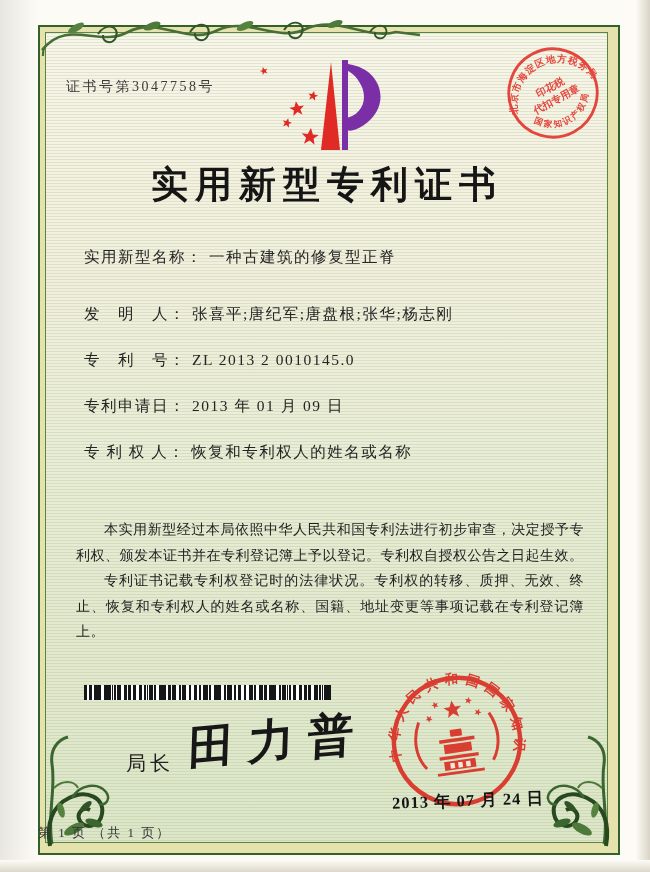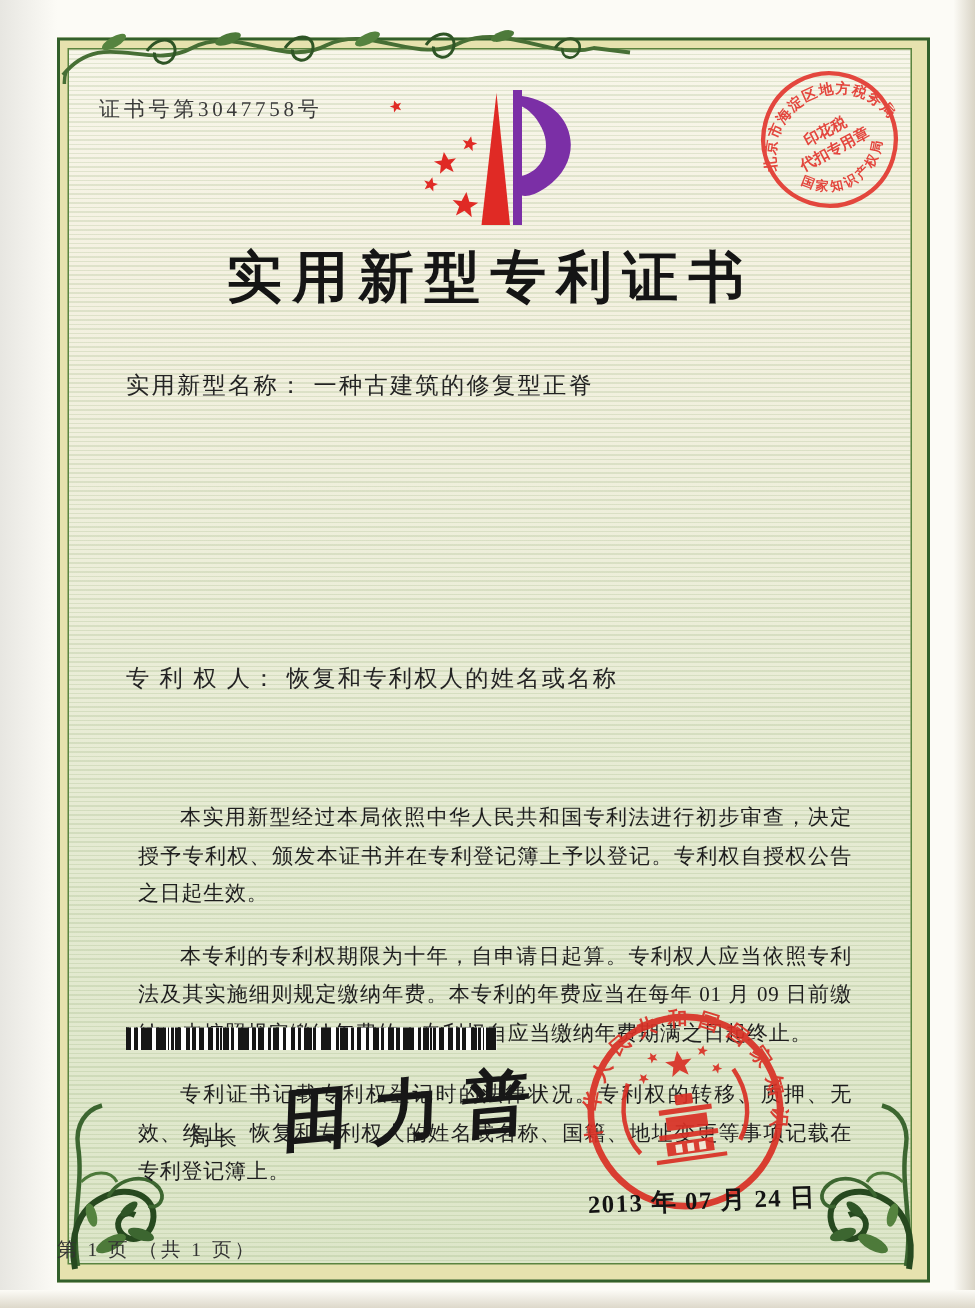--- a/index.html
+++ b/index.html
@@ -10,36 +10,36 @@
   .scan-left{left:0;top:0;width:38px;height:872px;background:linear-gradient(90deg,#e7e6e1,#fcfbf6);}
   .scan-right{right:0;top:0;width:18px;height:872px;background:linear-gradient(270deg,#d9d4c6,#fcfbf6 80%);}
   .scan-bottom{left:0;bottom:0;width:650px;height:12px;background:linear-gradient(0deg,#ddd8ca,#fcfbf6);}
   
   .frame-outer{left:38px;top:25px;width:578px;height:826px;border:2.5px solid #33602b;background:#e6e2ae;}
   .frame-inner{left:45px;top:32px;width:561px;height:809px;border:1.5px solid #5a8440;
     background:
       repeating-linear-gradient(180deg, rgba(135,165,105,.20) 0 1px, rgba(255,255,255,0) 1px 3px),
       linear-gradient(180deg,#f8f6ea 0%,#f4f1e1 18%,#edeeda 42%,#e4ead1 68%,#dde6c9 100%);}
   
-  .certno{left:66px;top:64px;font-size:14px;letter-spacing:2.5px;color:#3a3a3a;}
+  .certno{left:66px;top:78px;font-size:14px;letter-spacing:2.5px;color:#3a3a3a;}
   .title{left:38px;top:160px;width:578px;text-align:center;font-size:37px;font-weight:700;
          letter-spacing:7px;color:#151515;}
   .field{left:84px;font-size:15.5px;color:#242424;letter-spacing:1.5px;white-space:nowrap;}
   .field .lab{color:#242424;}
   .field .val{margin-left:6px;}
   .f0{top:247px}.f1{top:304px}.f2{top:350px}.f3{top:396px}.f4{top:442px}.f5{top:488px}
   .paras{left:76px;top:517px;width:508px;}
-  .paras p{margin:16px;text-indent:2em;font-size:14px;line-height:25.5px;letter-spacing:.5px;
+  .paras p{margin:0;text-indent:2em;font-size:14px;line-height:25.5px;letter-spacing:.5px;
            text-align:justify;color:#1e1e1e;}
   .barcode{left:84px;top:685px;width:247px;height:15px;background-color:#fff;
     background-image:
       repeating-linear-gradient(90deg,#161616 0 2px,rgba(0,0,0,0) 2px 5px),
       repeating-linear-gradient(90deg,#161616 0 1px,rgba(0,0,0,0) 1px 7px),
       repeating-linear-gradient(90deg,#161616 0 3px,rgba(0,0,0,0) 3px 11px);}
-  .juzhang{left:126px;top:750px;font-size:14px;letter-spacing:4px;color:#222;}
+  .juzhang{left:126px;top:750px;font-size:20px;letter-spacing:4px;color:#222;}
   .signature{left:188px;top:710px;font-size:46px;font-weight:600;color:#171717;
     letter-spacing:14px;transform:rotate(-5deg) skewX(-7deg);font-family:"DejaVu Serif",serif;}
   .seal-date{left:388px;top:790px;width:160px;text-align:center;font-size:16.5px;font-weight:700;
     letter-spacing:1px;color:#141414;transform:rotate(-2deg);}
   .footer{left:38px;top:824px;width:578px;text-align:left;font-size:13px;letter-spacing:2px;color:#333;}
   .stamp-rot{transform:rotate(-28deg);}
   svg{display:block;}
 </style>
 </head>
 <body>
@@ -116,27 +116,35 @@
       <text x="50" y="47" text-anchor="middle" font-size="10.5" fill="#e23028" font-weight="700">印花税</text>
       <text x="50" y="61" text-anchor="middle" font-size="10.5" fill="#e23028" font-weight="700">代扣专用章</text>
     </svg>
   </div>
 
   <div class="abs title">实用新型专利证书</div>
 
   <div class="abs field f0">
     <span class="lab">实用新型名称：</span><span class="val">一种古建筑的修复型正脊</span>
   </div>
+  <div class="abs field f1">
+    <span class="lab">发　明　人：</span><span class="val">张喜平;唐纪军;唐盘根;张华;杨志刚</span>
+  </div>
+  <div class="abs field f2">
+    <span class="lab">专　利　号：</span><span class="val">ZL 2013 2 0010145.0</span>
+  </div>
+  <div class="abs field f3">
+    <span class="lab">专利申请日：</span><span class="val">2013 年 01 月 09 日</span>
+  </div>
   <div class="abs field f4">
     <span class="lab">专 利 权 人：</span><span class="val">恢复和专利权人的姓名或名称</span>
   </div>
 
   <div class="abs paras">
     <p>本实用新型经过本局依照中华人民共和国专利法进行初步审查，决定授予专利权、颁发本证书并在专利登记簿上予以登记。专利权自授权公告之日起生效。</p>
-    <p>本专利的专利权期限为十年，自申请日起算。专利权人应当依照专利法及其实施细则规定缴纳年费。本专利的年费应当在每年 01 月 09 日前缴纳。未按照规定缴纳年费的，专利权自应当缴纳年费期满之日起终止。</p>
     <p>专利证书记载专利权登记时的法律状况。专利权的转移、质押、无效、终止、恢复和专利权人的姓名或名称、国籍、地址变更等事项记载在专利登记簿上。</p>
   </div>
 
   <div class="abs barcode"></div>
 
   <div class="abs juzhang">局长</div>
   <div class="abs signature">田力普</div>
 
   <svg class="abs" style="left:388px;top:672px;opacity:.92" width="138" height="138" viewBox="0 0 140 140">
     <defs>

